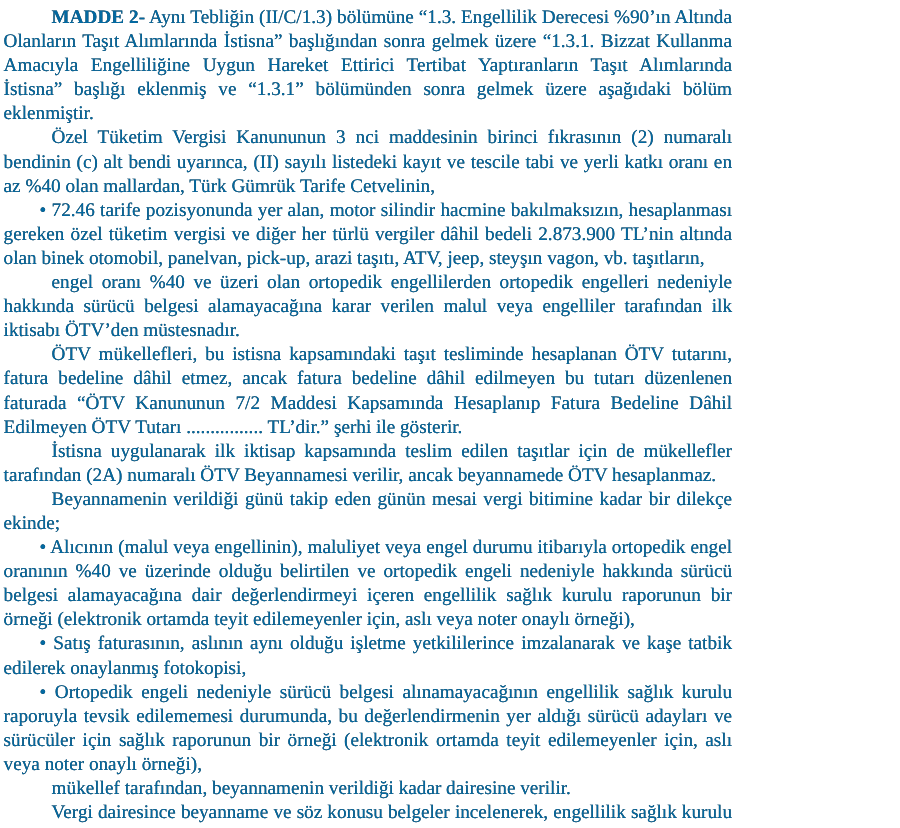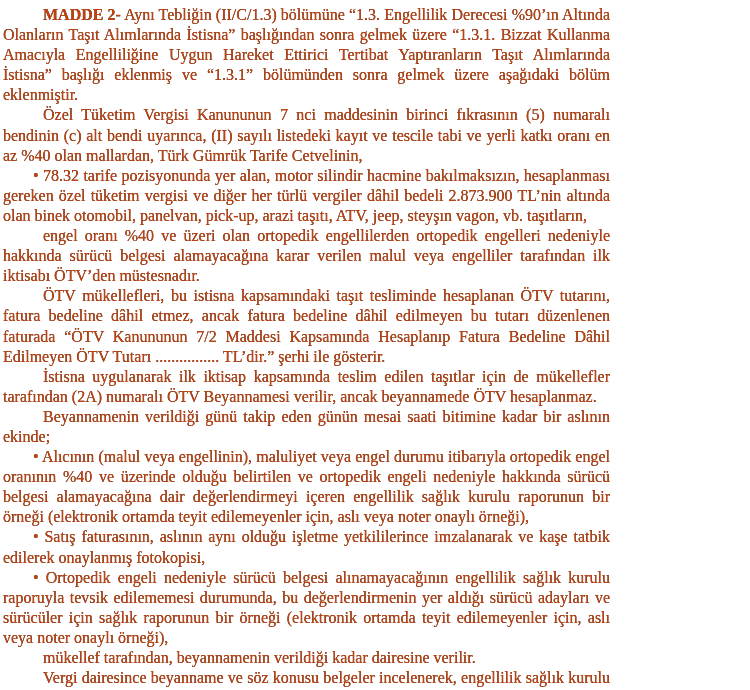--- a/index.html
+++ b/index.html
@@ -7,21 +7,21 @@
     padding: 0;
     background: #ffffff;
   }
   .page {
     position: relative;
     width: 616px;
     height: 690px;
     box-sizing: border-box;
     padding: 5px 6px 0 3px;
     background: #ffffff;
-    color: #c2410c;
+    color: #0369a1;
     font-family: "Liberation Serif", "DejaVu Serif", serif;
     font-size: 16px;
     line-height: 20.1px;
     text-align: justify;
     overflow: hidden;
     
     text-shadow: 0 0 0.55px rgba(0,0,0,0.8);
   }
   .page p {
     margin: 0;
@@ -38,33 +38,33 @@
   }
 </style>
 </head>
 <body>
 
 <div class="page">
 
   <p class="para-indent"><b class="lead-bold">MADDE 2-</b><span> Aynı Tebliğin (II/C/1.3) bölümüne “1.3. Engellilik Derecesi %90’ın Altında Olanların Taşıt Alımlarında İstisna” başlığından sonra gelmek üzere “1.3.1. Bizzat Kullanma Amacıyla Engelliliğine Uygun Hareket Ettirici Tertibat Yaptıranların Taşıt Alımlarında İstisna” başlığı eklenmiş ve “1.3.1” bölümünden sonra gelmek üzere aşağıdaki bölüm eklenmiştir.</span></p>
 
 
-  <p class="para-indent">Özel Tüketim Vergisi Kanununun 7 nci maddesinin birinci fıkrasının (5) numaralı bendinin (c) alt bendi uyarınca, (II) sayılı listedeki kayıt ve tescile tabi ve yerli katkı oranı en az %40 olan mallardan, Türk Gümrük Tarife Cetvelinin,</p>
+  <p class="para-indent">Özel Tüketim Vergisi Kanununun 3 nci maddesinin birinci fıkrasının (2) numaralı bendinin (c) alt bendi uyarınca, (II) sayılı listedeki kayıt ve tescile tabi ve yerli katkı oranı en az %40 olan mallardan, Türk Gümrük Tarife Cetvelinin,</p>
 
-  <p class="para-bullet">• 78.32 tarife pozisyonunda yer alan, motor silindir hacmine bakılmaksızın, hesaplanması gereken özel tüketim vergisi ve diğer her türlü vergiler dâhil bedeli 2.873.900 TL’nin altında olan binek otomobil, panelvan, pick-up, arazi taşıtı, ATV, jeep, steyşın vagon, vb. taşıtların,</p>
+  <p class="para-bullet">• 72.46 tarife pozisyonunda yer alan, motor silindir hacmine bakılmaksızın, hesaplanması gereken özel tüketim vergisi ve diğer her türlü vergiler dâhil bedeli 2.873.900 TL’nin altında olan binek otomobil, panelvan, pick-up, arazi taşıtı, ATV, jeep, steyşın vagon, vb. taşıtların,</p>
 
 
 
   <p class="para-indent">engel oranı %40 ve üzeri olan ortopedik engellilerden ortopedik engelleri nedeniyle hakkında sürücü belgesi alamayacağına karar verilen malul veya engelliler tarafından ilk iktisabı ÖTV’den müstesnadır.</p>
 
   <p class="para-indent">ÖTV mükellefleri, bu istisna kapsamındaki taşıt tesliminde hesaplanan ÖTV tutarını, fatura bedeline dâhil etmez, ancak fatura bedeline dâhil edilmeyen bu tutarı düzenlenen faturada “ÖTV Kanununun 7/2 Maddesi Kapsamında Hesaplanıp Fatura Bedeline Dâhil Edilmeyen ÖTV Tutarı ................ TL’dir.” şerhi ile gösterir.</p>
 
   <p class="para-indent">İstisna uygulanarak ilk iktisap kapsamında teslim edilen taşıtlar için de mükellefler tarafından (2A) numaralı ÖTV Beyannamesi verilir, ancak beyannamede ÖTV hesaplanmaz.</p>
 
-  <p class="para-indent">Beyannamenin verildiği günü takip eden günün mesai saati bitimine kadar bir aslının ekinde;</p>
+  <p class="para-indent">Beyannamenin verildiği günü takip eden günün mesai vergi bitimine kadar bir dilekçe ekinde;</p>
 
   <p class="para-bullet">• Alıcının (malul veya engellinin), maluliyet veya engel durumu itibarıyla ortopedik engel oranının %40 ve üzerinde olduğu belirtilen ve ortopedik engeli nedeniyle hakkında sürücü belgesi alamayacağına dair değerlendirmeyi içeren engellilik sağlık kurulu raporunun bir örneği (elektronik ortamda teyit edilemeyenler için, aslı veya noter onaylı örneği),</p>
 
   <p class="para-bullet">• Satış faturasının, aslının aynı olduğu işletme yetkililerince imzalanarak ve kaşe tatbik edilerek onaylanmış fotokopisi,</p>
 
   <p class="para-bullet">• Ortopedik engeli nedeniyle sürücü belgesi alınamayacağının engellilik sağlık kurulu raporuyla tevsik edilememesi durumunda, bu değerlendirmenin yer aldığı sürücü adayları ve sürücüler için sağlık raporunun bir örneği (elektronik ortamda teyit edilemeyenler için, aslı veya noter onaylı örneği),</p>
 
   <p class="para-indent">mükellef tarafından, beyannamenin verildiği kadar dairesine verilir.</p>
 
   <p class="para-indent">Vergi dairesince beyanname ve söz konusu belgeler incelenerek, engellilik sağlık kurulu raporundaki ortopedik engel oranının %40 ve üzerinde olduğu ve kişinin ortopedik engeli nedeniyle sürücü belgesi alamadığı tespit edilir.</p>

